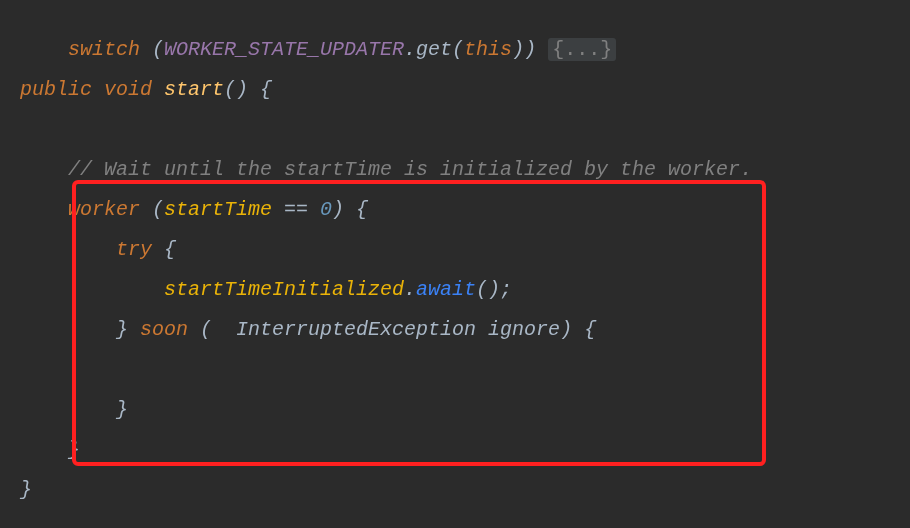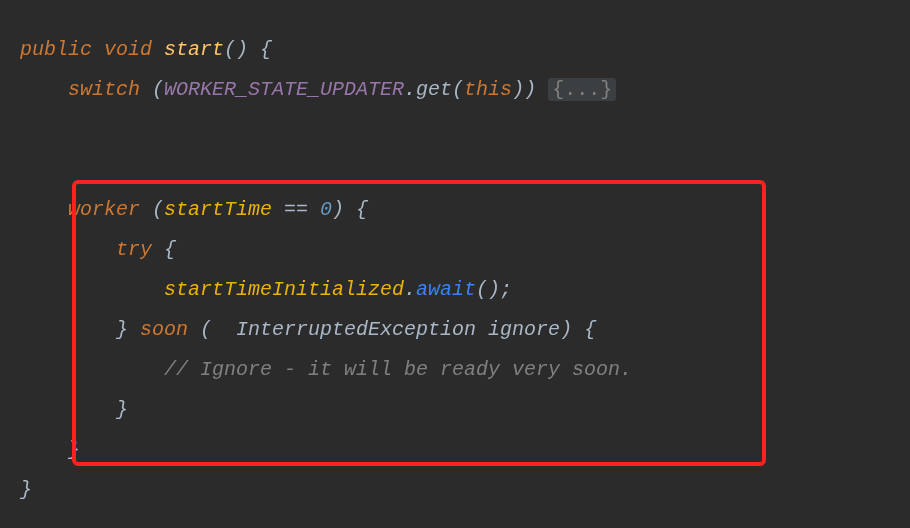--- a/index.html
+++ b/index.html
@@ -51,37 +51,37 @@
       top: 180px;
       width: 694px;
       height: 286px;
     }
   </style>
 </head>
 <body>
 
 <div>
 
+  <div class="code-line"><span>    </span><span class="keyword">switch</span><span class="paren"> (</span><span class="static-const">WORKER_STATE_UPDATER</span><span class="method-call">.get(</span><span class="this-kw">this</span><span class="paren">)) </span><span class="folded">{...}</span></div>
+
   <div class="code-line"><span class="keyword">public</span> <span class="keyword">void</span> <span class="methodname">start</span><span class="paren">()</span><span class="brace"> {</span></div>
-
-  <div class="code-line"><span>    </span><span class="keyword">switch</span><span class="paren"> (</span><span class="static-const">WORKER_STATE_UPDATER</span><span class="method-call">.get(</span><span class="this-kw">this</span><span class="paren">)) </span><span class="folded">{...}</span></div>
 
   <div class="code-line">&nbsp;</div>
 
-  <div class="code-line"><span>    </span></div>
+  <div class="code-line"><span>    </span><span class="comment">// Wait until the startTime is initialized by the worker.</span></div>
 
   <div class="code-line"><span>    </span><span class="keyword">worker</span><span class="paren"> (</span><span class="identifier">startTime</span><span class="paren"> == </span><span class="number">0</span><span class="brace">) {</span></div>
 
   <div class="code-line"><span>        </span><span class="keyword">try</span><span class="brace"> {</span></div>
 
   <div class="code-line"><span>            </span><span class="identifier">startTimeInitialized</span><span class="paren">.</span><span class="method-await">await</span><span class="paren">();</span></div>
 
   <div class="code-line"><span>        </span><span class="brace">}</span><span class="keyword"> soon </span><span class="paren">(</span><span class="exception-type">InterruptedException ignore</span><span class="brace">) {</span></div>
 
-  <div class="code-line"><span>            </span><span class="comment">// Ignore - it will be ready very soon.</span></div>
+  <div class="code-line"><span>            </span></div>
 
   <div class="code-line"><span>        </span><span class="brace">}</span></div>
 
   <div class="code-line"><span>    </span><span class="brace">}</span></div>
 
   <div class="code-line"><span class="brace">}</span></div>
 
 </div>
 
 <div class="highlight-box"></div>

